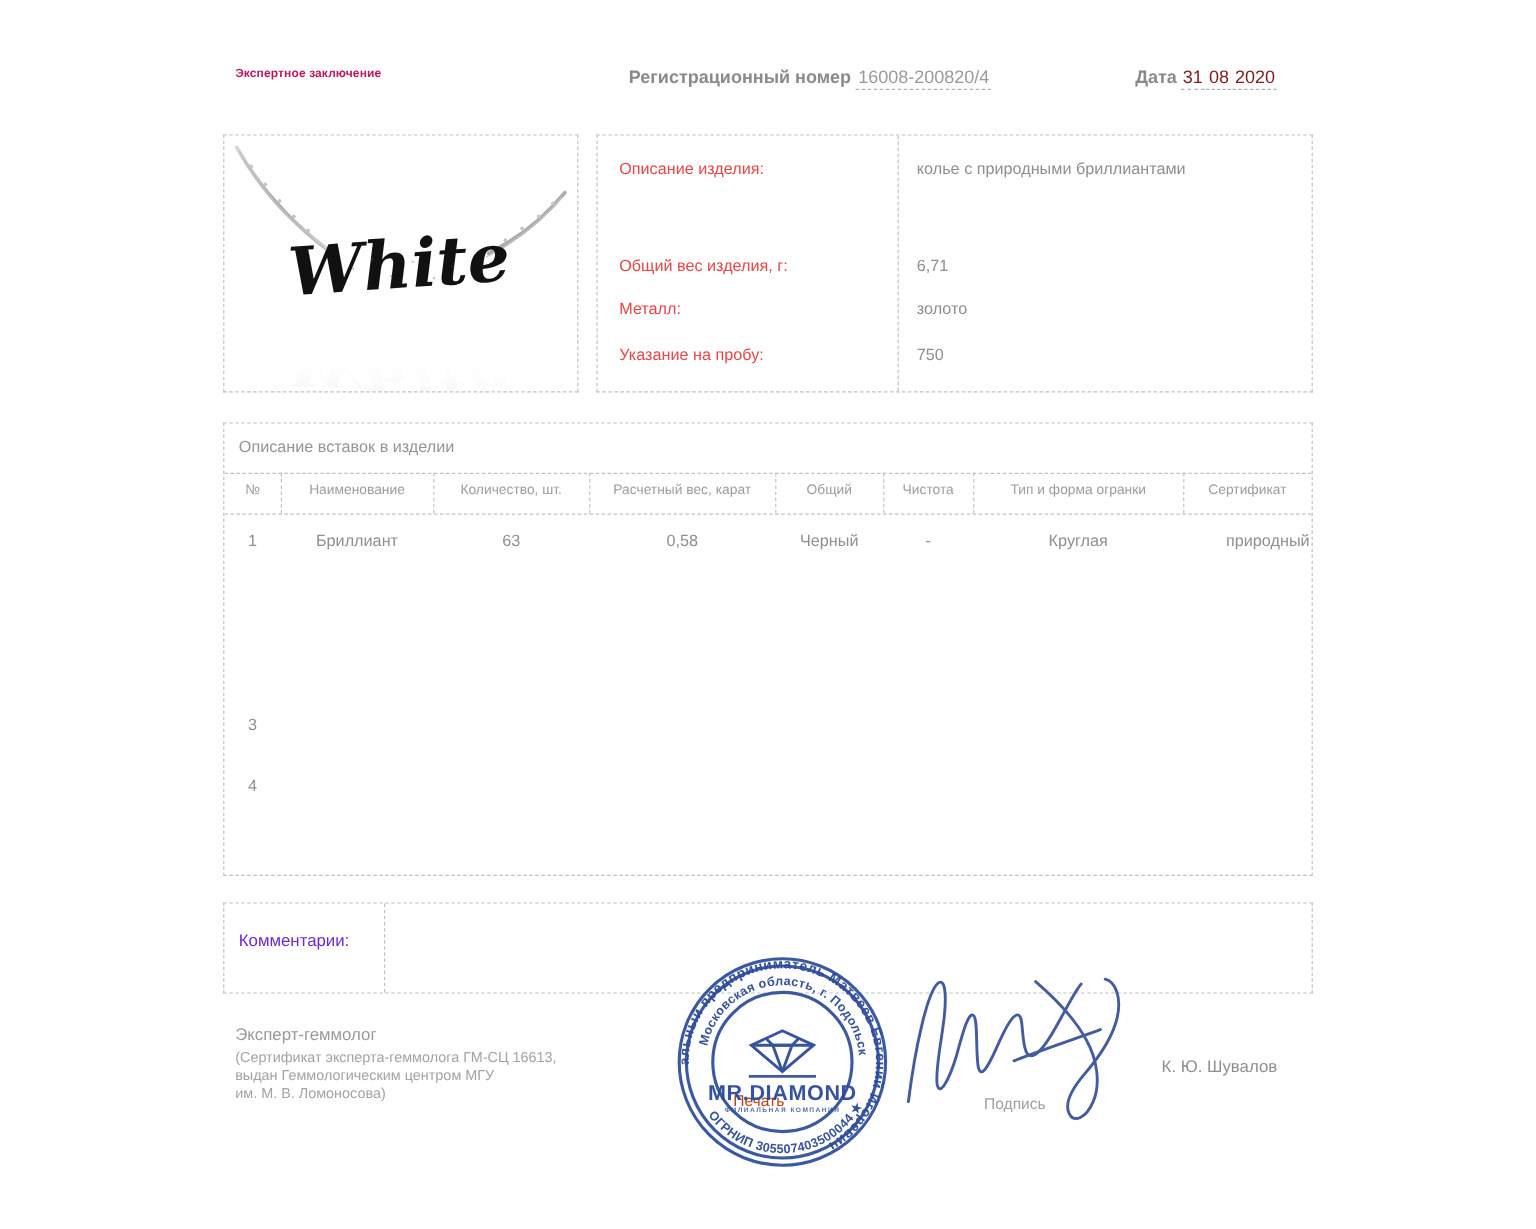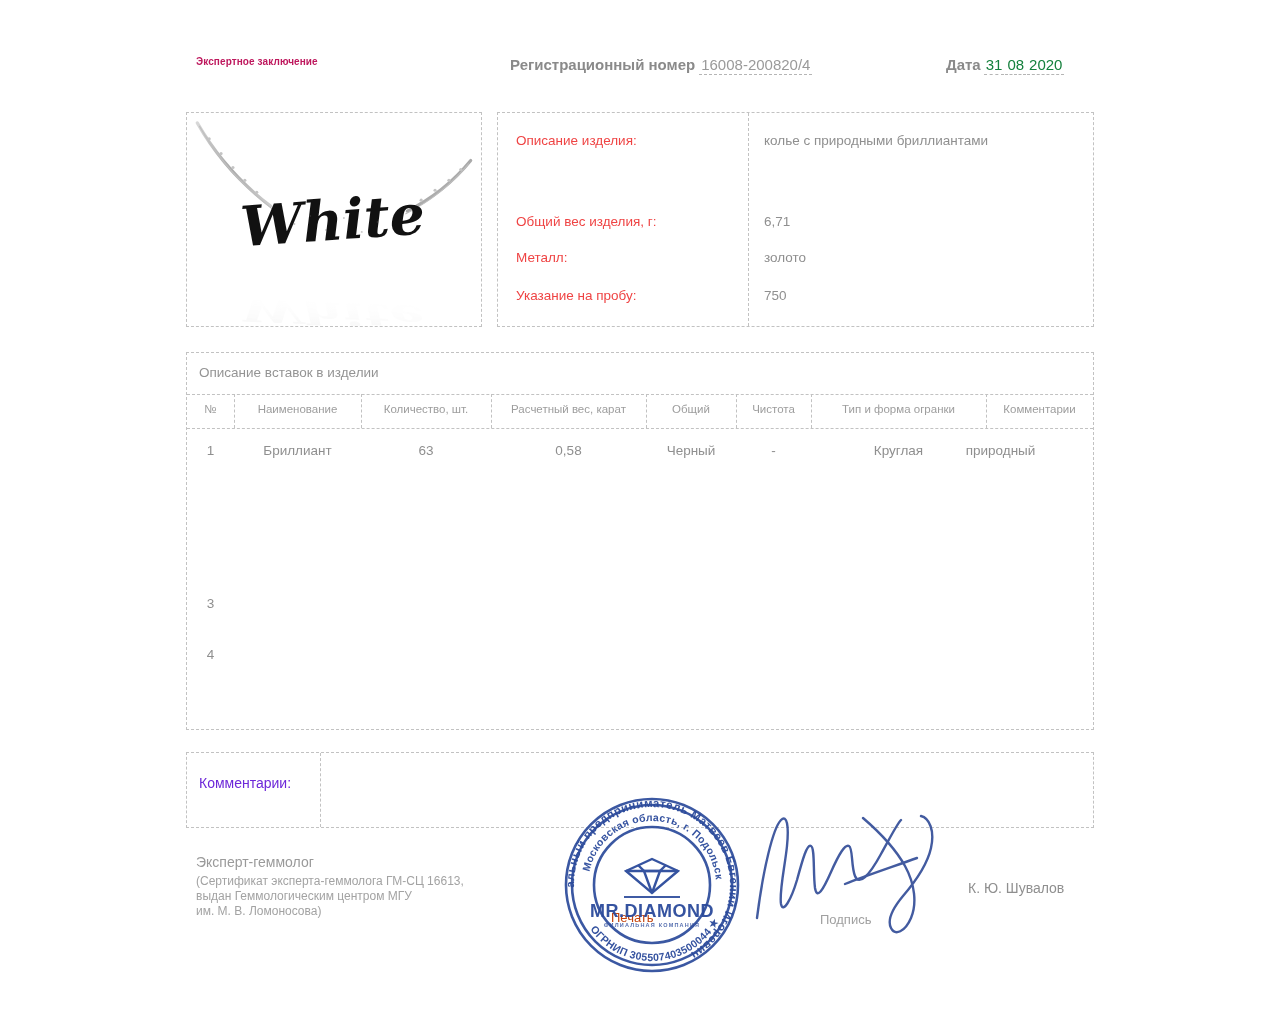--- a/index.html
+++ b/index.html
@@ -35,21 +35,21 @@
     left: 10px;
     top: 0;
     font-size: 10px;
     font-weight: bold;
     color: #be185d;
     letter-spacing: 0.1px;
     white-space: nowrap;
   }
   .hdr-reg {
     position: absolute;
-    left: 324px;
+    left: 338px;
     top: 0;
     font-size: 15px;
     font-weight: bold;
     color: #8a8a8a;
     white-space: nowrap;
     text-align: right;
   }
   .hdr-reg-val {
     font-weight: normal;
     color: #9a9a9a;
@@ -61,21 +61,21 @@
     position: absolute;
     left: 760px;
     top: 0;
     font-size: 15px;
     font-weight: bold;
     color: #8a8a8a;
     white-space: nowrap;
   }
   .hdr-date-val {
     font-weight: normal;
-    color: #15803d;
+    color: #7f1d1d;
     margin-left: 3px;
   }
   .hdr-date-val span {
     border-bottom: 1px dashed #b5b5b5;
     padding: 0 2px 1px 2px;
     margin-right: 1px;
   }
 
   
   .photo-box {
@@ -377,30 +377,30 @@
     <div class="vsep" style="left:624px"></div>
     <div class="vsep" style="left:799px"></div>
 
     <div class="th" style="left:0px;   width:47px">№</div>
     <div class="th" style="left:47px;  width:127px">Наименование</div>
     <div class="th" style="left:174px; width:130px">Количество, шт.</div>
     <div class="th" style="left:304px; width:155px">Расчетный вес, карат</div>
     <div class="th" style="left:459px; width:90px">Общий</div>
     <div class="th" style="left:549px; width:75px">Чистота</div>
     <div class="th" style="left:624px; width:175px">Тип и форма огранки</div>
-    <div class="th" style="left:799px; width:107px">Комментарии</div>
+    <div class="th" style="left:799px; width:107px">Сертификат</div>
 
     <div class="td row1" style="left:0px;   width:47px">1</div>
     <div class="td row1" style="left:47px;  width:127px">Бриллиант</div>
     <div class="td row1" style="left:174px; width:130px">63</div>
     <div class="td row1" style="left:304px; width:155px">0,58</div>
     <div class="td row1" style="left:459px; width:90px">Черный</div>
     <div class="td row1" style="left:549px; width:75px">-</div>
     <div class="td row1" style="left:624px; width:175px">Круглая</div>
-    <div class="td row1" style="left:760px; width:107px">природный</div>
+    <div class="td row1" style="left:816px; width:107px">природный</div>
 
     <div class="td rowIdx3" style="left:0px; width:47px">3</div>
 
     <div class="td rowIdx4" style="left:0px; width:47px">4</div>
   </div>
 
   <div class="comments-box">
     <div class="comments-divider"></div>
     <div class="comments-label">Комментарии:</div>
     <div style="position:absolute;left:150px;top:22px;font-size:14px;color:#8f8f8f;"></div>

